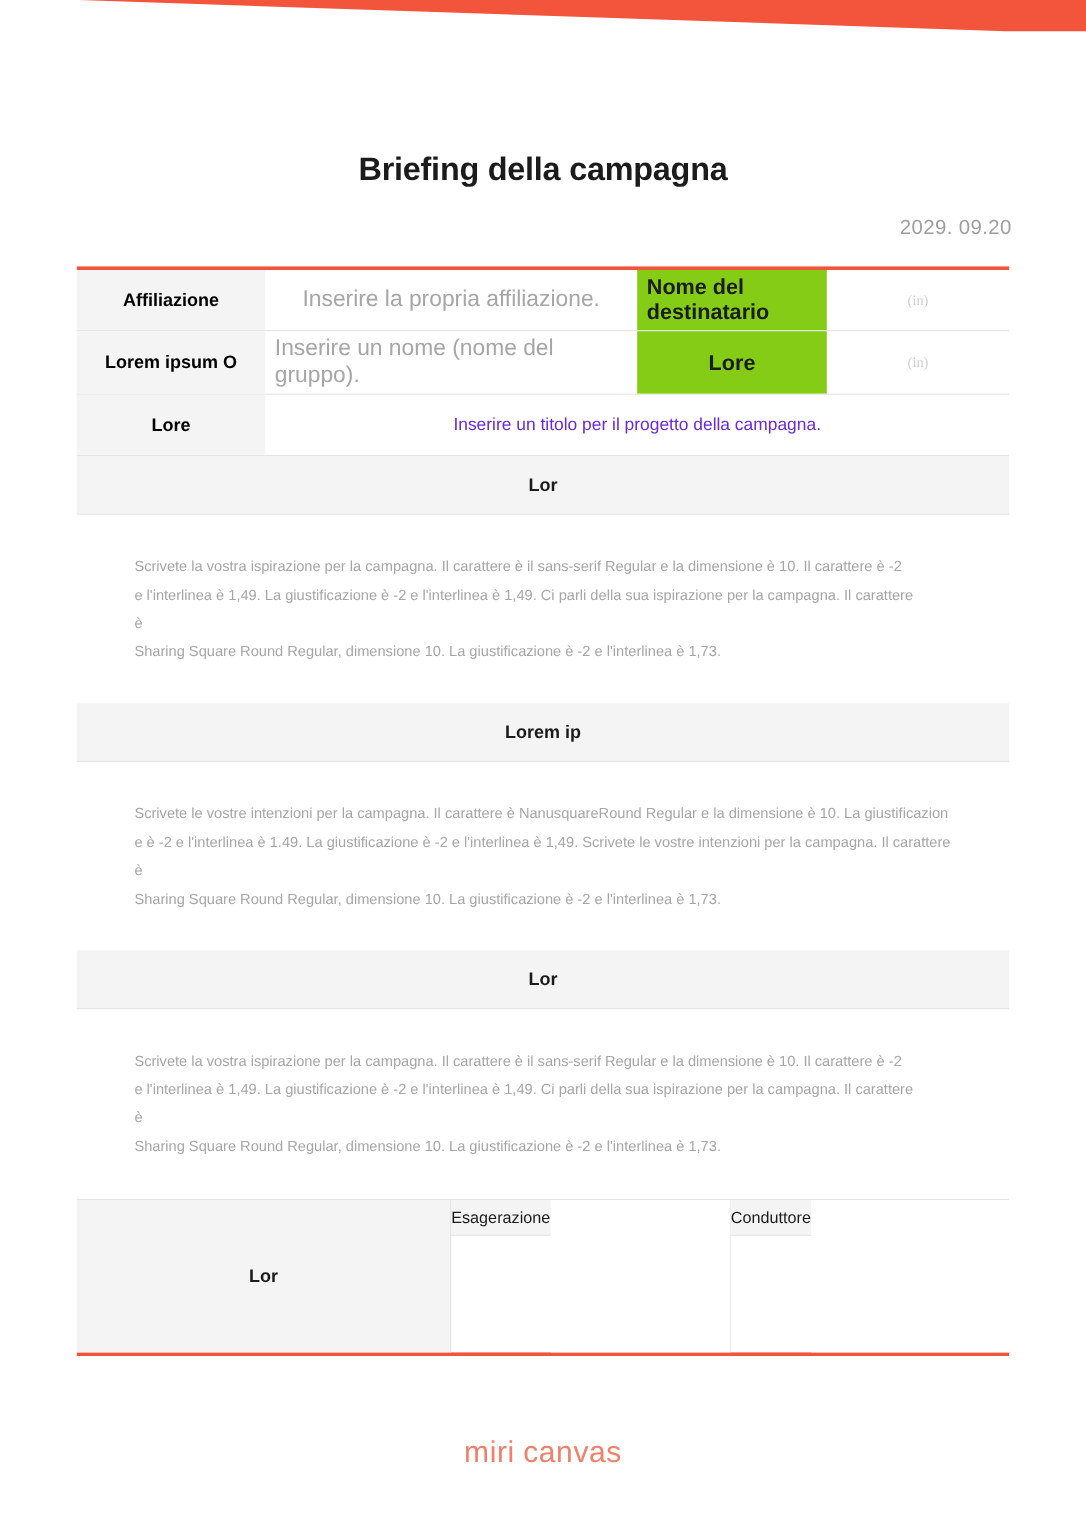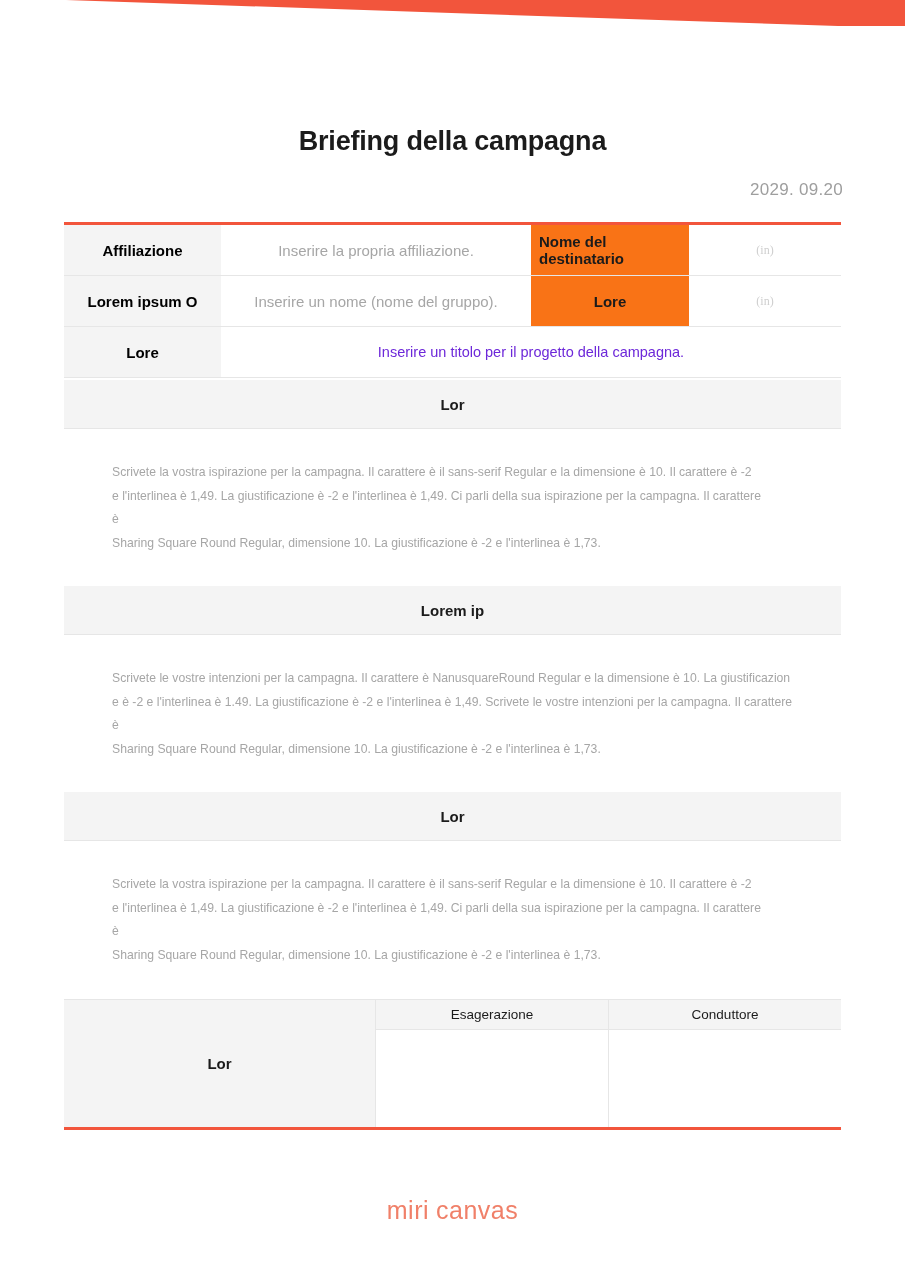--- a/index.html
+++ b/index.html
@@ -83,29 +83,29 @@
     flex: 0 0 157px;
     background: #f4f4f4;
     font-weight: 700;
     color: #000000;
     font-size: 15px;
   }
   .cell-input {
     flex: 1 1 auto;
     color: #a6a6a6;
     font-weight: 400;
-    font-size: 15px;
+    font-size: 19px;
   }
   .cell-label-2 {
     width: 158px;
     flex: 0 0 158px;
-    background: #f97316;
-    font-weight: 700;
-    color: #1b1b1b;
-    font-size: 15px;
+    background: #84cc16;
+    font-weight: 700;
+    color: #1b1b1b;
+    font-size: 18px;
   }
   .cell-hint {
     width: 152px;
     flex: 0 0 152px;
     color: #cfcfcf;
     font-size: 12px;
     font-family: Liberation Serif, serif;
   }
   .cell-wide {
     flex: 1 1 auto;
@@ -154,21 +154,21 @@
     height: 127px;
     box-sizing: border-box;
   }
   .role-cols {
     flex: 1 1 auto;
     display: flex;
   }
   .role-col {
     flex: 1 1 0;
     display: flex;
-    flex-direction: column;
+    flex-direction: row;
     border-right: 1px solid #e6e6e6;
     box-sizing: border-box;
     justify-content: space-between;
   }
   .role-col:last-child { border-right: none; }
   .role-col-head {
     height: 29px;
     background: #f4f4f4;
     border-bottom: 1px solid #e6e6e6;
     display: flex;

